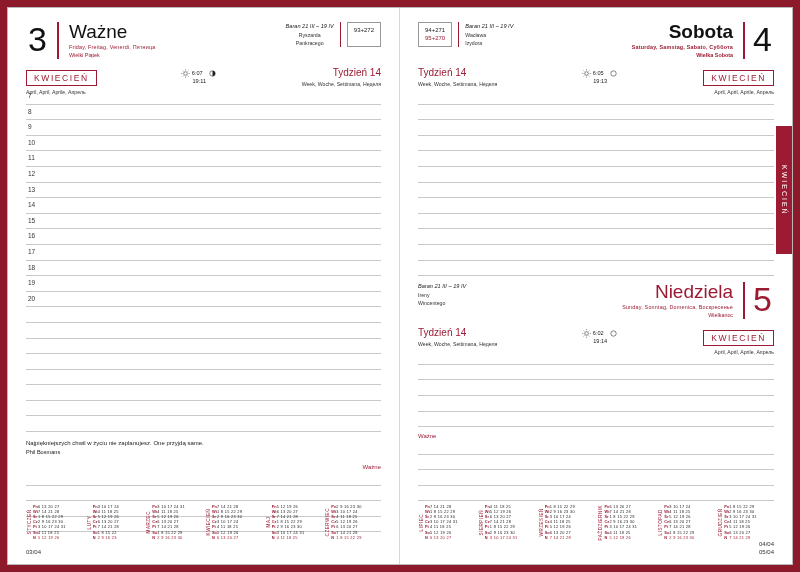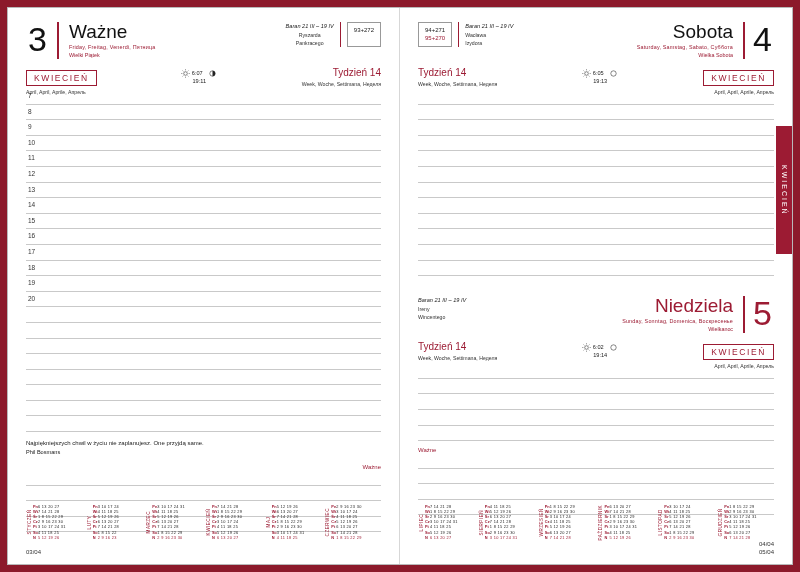--- a/index.html
+++ b/index.html
@@ -448,21 +448,21 @@
           <div style="text-align:left;">
             <div class="zodiac" style="text-align:left;">Baran 21 III – 19 IV</div>
             <div class="names" style="text-align:left;">
               <div>Wacława</div>
               <div>Izydora</div>
             </div>
           </div>
         </div>
 
         <div class="hdr" style="flex:0 0 auto;">
-          <div style="text-align:right;">
+          <div style="text-align:right;font-weight:bold;">
             <div class="dayname">Sobota</div>
             <div class="daylangs">Saturday, Samstag, Sabato, Суббота</div>
             <div class="holiday" style="text-align:right;">Wielka Sobota</div>
           </div>
           <div class="rulev-r"></div>
           <div class="daynum" style="padding:0 2px 0 8px;">4</div>
         </div>
       </div>
 
       <div class="monthbar">
@@ -508,21 +508,21 @@
           <div class="ln"></div>
           <div class="ln"></div>
           <div class="ln"></div>
           <div class="ln"></div>
           <div class="ln"></div>
           <div class="ln"></div>
           <div class="ln"></div>
           <div class="ln"></div>
         </div>
 
-      <div class="row-between" style="margin-top:20px;">
+      <div class="row-between" style="margin-top:6px;">
         <div style="text-align:left;">
           <div class="zodiac" style="text-align:left;">Baran 21 III – 19 IV</div>
           <div class="names" style="text-align:left;">
             <div>Ireny</div>
             <div>Wincentego</div>
           </div>
         </div>
         <div class="hdr" style="flex:0 0 auto;">
           <div style="text-align:right;">
             <div class="dayname-red">Niedziela</div>

